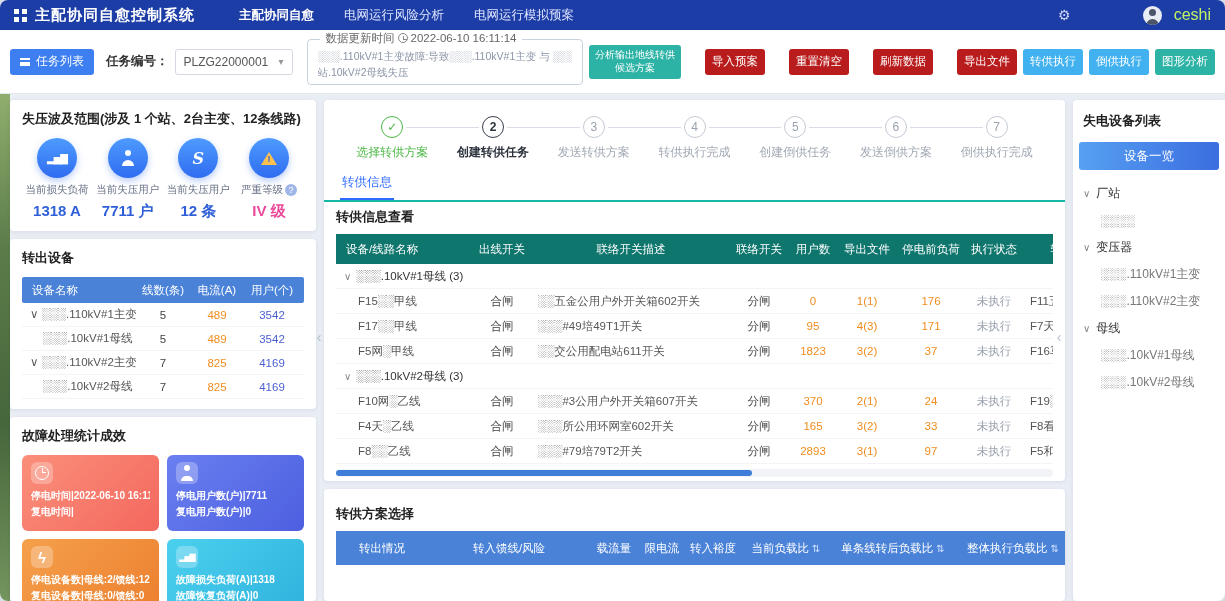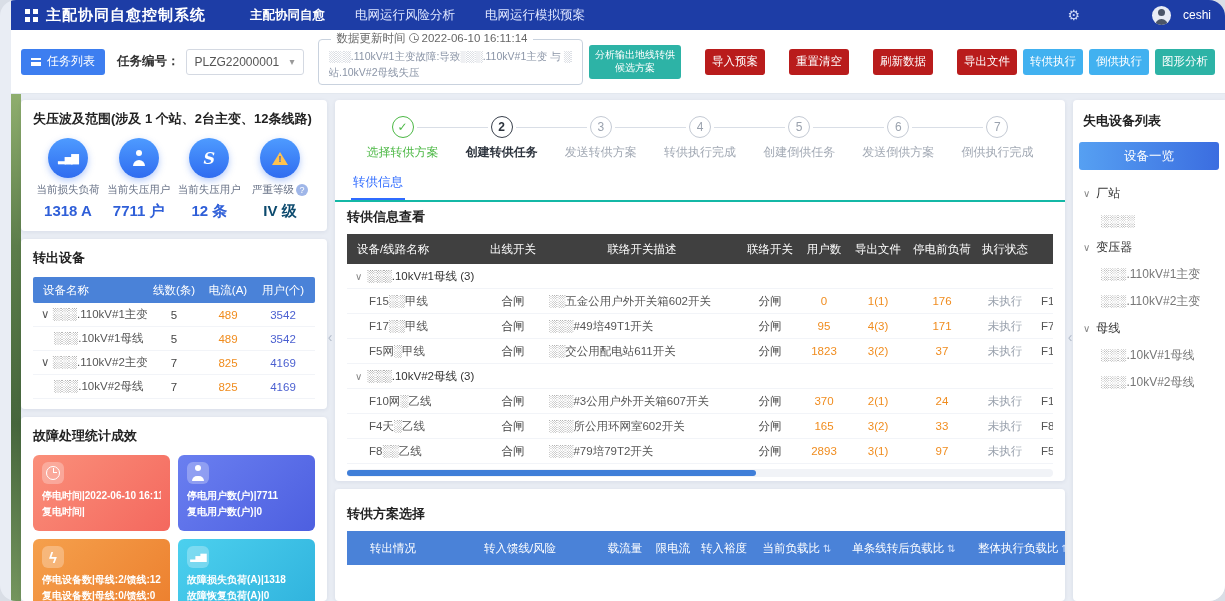--- a/index.html
+++ b/index.html
@@ -1,38 +1,38 @@
 <!DOCTYPE html>
 <html><head>
 <meta charset="utf-8">
 <style>
   html,body{margin:0;padding:0;background:#d9dee6;}
   body{font-family:"Liberation Sans","DejaVu Sans",sans-serif;}
   *{box-sizing:border-box;}
-  .app{width:1225px;height:601px;position:relative;background:#e9edf4;overflow:hidden;border-radius:16px;padding-left:11px;}
+  .app{width:1225px;height:601px;position:relative;background:#e9edf4;overflow:hidden;border-radius:8px;}
 
   
   .topbar{height:30px;background:#1d3da6;display:flex;align-items:center;padding:0 14px;}
   .brand{display:flex;align-items:center;gap:8px;width:225px;flex:none;}
   .logo{width:13px;height:13px;position:relative;flex:none;}
   .logo::before{content:"";position:absolute;inset:0;background:
     linear-gradient(#fff,#fff) left top/5px 5px no-repeat,
     linear-gradient(#fff,#fff) right top/5px 5px no-repeat,
     linear-gradient(#fff,#fff) left bottom/5px 5px no-repeat,
     linear-gradient(#fff,#fff) right bottom/5px 5px no-repeat;}
   .title{color:#fff;font-size:15px;font-weight:bold;letter-spacing:1px;white-space:nowrap;}
   .topnav{display:flex;gap:30px;flex:1;}
   .topnav-item{color:#dfe6ff;font-size:12.5px;cursor:pointer;white-space:nowrap;}
   .topnav-item.active{color:#fff;font-weight:bold;}
   .topbar-right{display:flex;align-items:center;gap:12px;}
   .gear{color:#cdd6f5;font-size:14px;cursor:pointer;margin-right:60px;}
   .avatar{width:19px;height:19px;border-radius:50%;background:#e8ecf5;position:relative;overflow:hidden;flex:none;}
   .avatar::before{content:"";position:absolute;top:3px;left:6px;width:7px;height:7px;border-radius:50%;background:#4a5568;}
   .avatar::after{content:"";position:absolute;bottom:-2px;left:3px;width:13px;height:8px;border-radius:7px 7px 0 0;background:#4a5568;}
-  .username{color:#ffffff;font-size:12px;}
+  .username{color:#bef264;font-size:16px;}
 
   
   .toolbar{height:64px;background:#fff;display:flex;align-items:center;padding:0 10px;gap:6px;border-bottom:1px solid #e3e8ef;}
   .btn-task{background:#3d7ef0;color:#fff;border:none;border-radius:3px;font-size:12px;height:26px;padding:0 10px;display:flex;align-items:center;gap:6px;cursor:pointer;flex:none;}
   .ic-list{width:10px;height:8px;border-top:2px solid #fff;border-bottom:2px solid #fff;position:relative;}
   .ic-list::after{content:"";position:absolute;top:2px;left:0;right:0;height:2px;background:#fff;}
   .task-no-label{font-size:12.5px;color:#333;font-weight:bold;white-space:nowrap;margin-left:6px;}
   .select{height:26px;border:1px solid #d4d9e2;border-radius:3px;display:flex;align-items:center;justify-content:space-between;padding:0 8px;font-size:12px;color:#555;width:118px;cursor:pointer;flex:none;}
   .select .caret{color:#999;font-size:10px;}
   .desc-box{position:relative;flex:0 1 368px;height:46px;border:1px solid #c9d2de;border-radius:4px;margin-left:8px;padding:8px 10px 2px;min-width:220px;}
@@ -65,21 +65,21 @@
   .ic-user::before{content:"";position:absolute;top:0;left:5px;width:6px;height:6px;border-radius:50%;background:#fff;}
   .ic-user::after{content:"";position:absolute;bottom:0;left:2px;width:12px;height:6px;border-radius:6px 6px 0 0;background:#fff;}
   .ic-feeder::before{content:"S";color:#fff;font-size:16px;font-weight:bold;font-style:italic;font-family:"DejaVu Serif",serif;}
   .ic-alert{position:relative;width:18px;height:15px;}
   .ic-alert::before{content:"";position:absolute;left:1px;top:1px;border-left:8px solid transparent;border-right:8px solid transparent;border-bottom:13px solid #ffc24d;}
   .ic-alert::after{content:"!";position:absolute;left:7.5px;top:3px;font-size:9px;font-weight:bold;color:#2f5fd8;}
   .stat-label{font-size:10.5px;color:#667085;display:flex;align-items:center;justify-content:flex-end;gap:2px;white-space:nowrap;}
   .help{display:inline-flex;width:12px;height:12px;border-radius:50%;background:#9fb6e8;color:#fff;font-size:9px;align-items:center;justify-content:center;cursor:pointer;}
   .help:empty{display:none;}
   .stat-value{font-size:15px;font-weight:bold;color:#2f5fd8;white-space:nowrap;}
-  .stat-value.red{color:#0c4a6e;}
+  .stat-value.red{color:#ec4899;}
 
   .mini-table{font-size:11.5px;}
   .mt-head{display:flex;background:#4a82d8;color:#fff;height:26px;border-radius:2px;}
   .mt-h,.mt-c{display:flex;align-items:center;justify-content:center;flex:none;overflow:hidden;}
   .m1{width:114px;}.m2{width:54px;}.m3{width:54px;}.m4{width:56px;}
   .mt-h.m1{justify-content:flex-start;padding-left:10px;}
   .mt-row{display:flex;height:24px;border-bottom:1px solid #f2f4f8;color:#444;cursor:pointer;}
   .tname{justify-content:flex-start;padding-left:8px;white-space:pre;color:#555;}
   .cur{color:#f08c1e;}
   .usr{color:#4a5fd0;}
@@ -108,21 +108,21 @@
   .step-circle{width:22px;height:22px;border-radius:50%;border:1px solid #c4cad4;color:#9aa2ae;font-size:12px;display:flex;align-items:center;justify-content:center;background:#fff;z-index:1;}
   .step-label{margin-top:6px;font-size:12px;color:#a2a9b4;white-space:nowrap;}
   .step.done .step-circle{border-color:#4cb845;color:#4cb845;font-weight:bold;}
   .step.done .step-label{color:#4cb845;}
   .step.current .step-circle{border-color:#39404c;color:#2c333d;font-weight:bold;}
   .step.current .step-label{color:#2c333d;font-weight:bold;}
   .tabbar{border-bottom:2px solid #14b8a6;margin:6px -12px 4px;padding:0 16px;}
   .tab{display:inline-block;font-size:12.5px;color:#2f6bff;padding:5px 2px 7px;border-bottom:2px solid #2f6bff;cursor:pointer;}
 
   .itable{overflow:hidden;}
-  .it-head{display:flex;background:#404040;color:#fff;font-size:11.5px;height:30px;width:862px;}
+  .it-head{display:flex;background:#0f766e;color:#fff;font-size:11.5px;height:30px;width:862px;}
   .it-h,.it-c{display:flex;align-items:center;justify-content:center;flex:none;overflow:hidden;white-space:nowrap;}
   .c1{width:136px;}.c2{width:60px;}.c3{width:198px;}.c4{width:58px;}.c5{width:50px;}.c6{width:58px;}.c7{width:70px;}.c8{width:56px;}.c9{width:80px;}
   .it-h.c1{justify-content:flex-start;padding-left:10px;}
   .it-h.c3{justify-content:center;}
   .it-grow{height:25px;display:flex;align-items:center;font-size:11.5px;color:#333;padding-left:8px;gap:5px;border-bottom:1px solid #f2f4f8;cursor:pointer;}
   .gcaret{color:#888;font-size:10px;}
   .it-row{display:flex;height:25px;font-size:11.5px;color:#444;border-bottom:1px solid #f2f4f8;width:862px;cursor:pointer;}
   .cname{justify-content:flex-start;padding-left:22px;white-space:pre;color:#555;}
   .c9.cname{padding-left:8px;}
   .cdesc{justify-content:flex-start;padding-left:6px;color:#555;}

